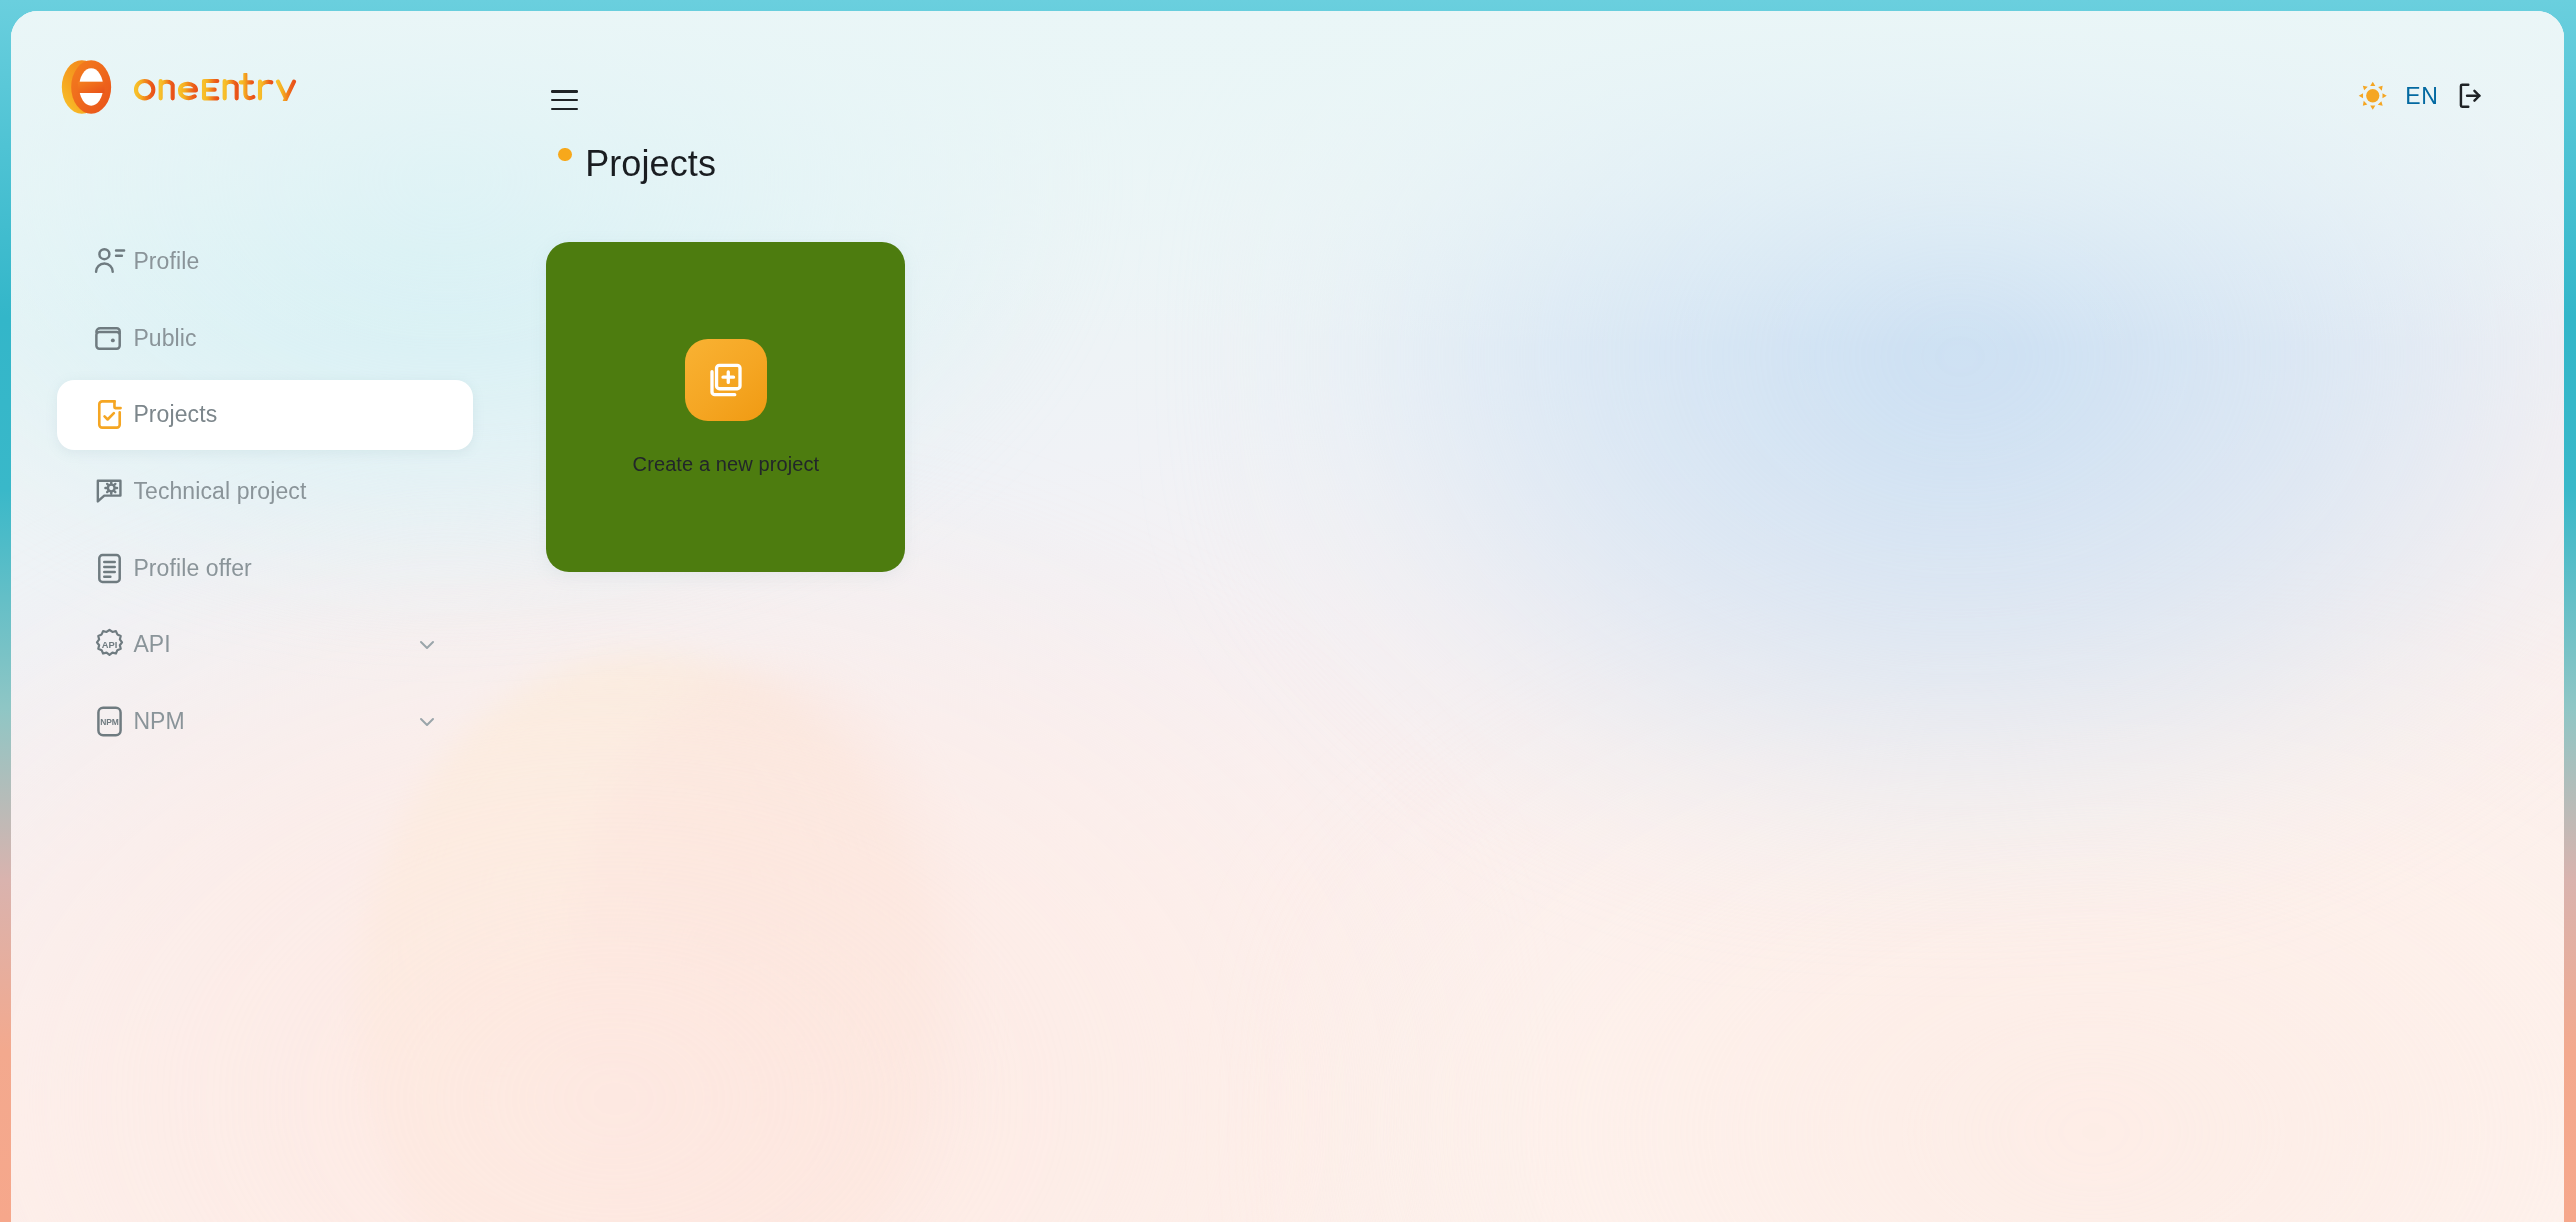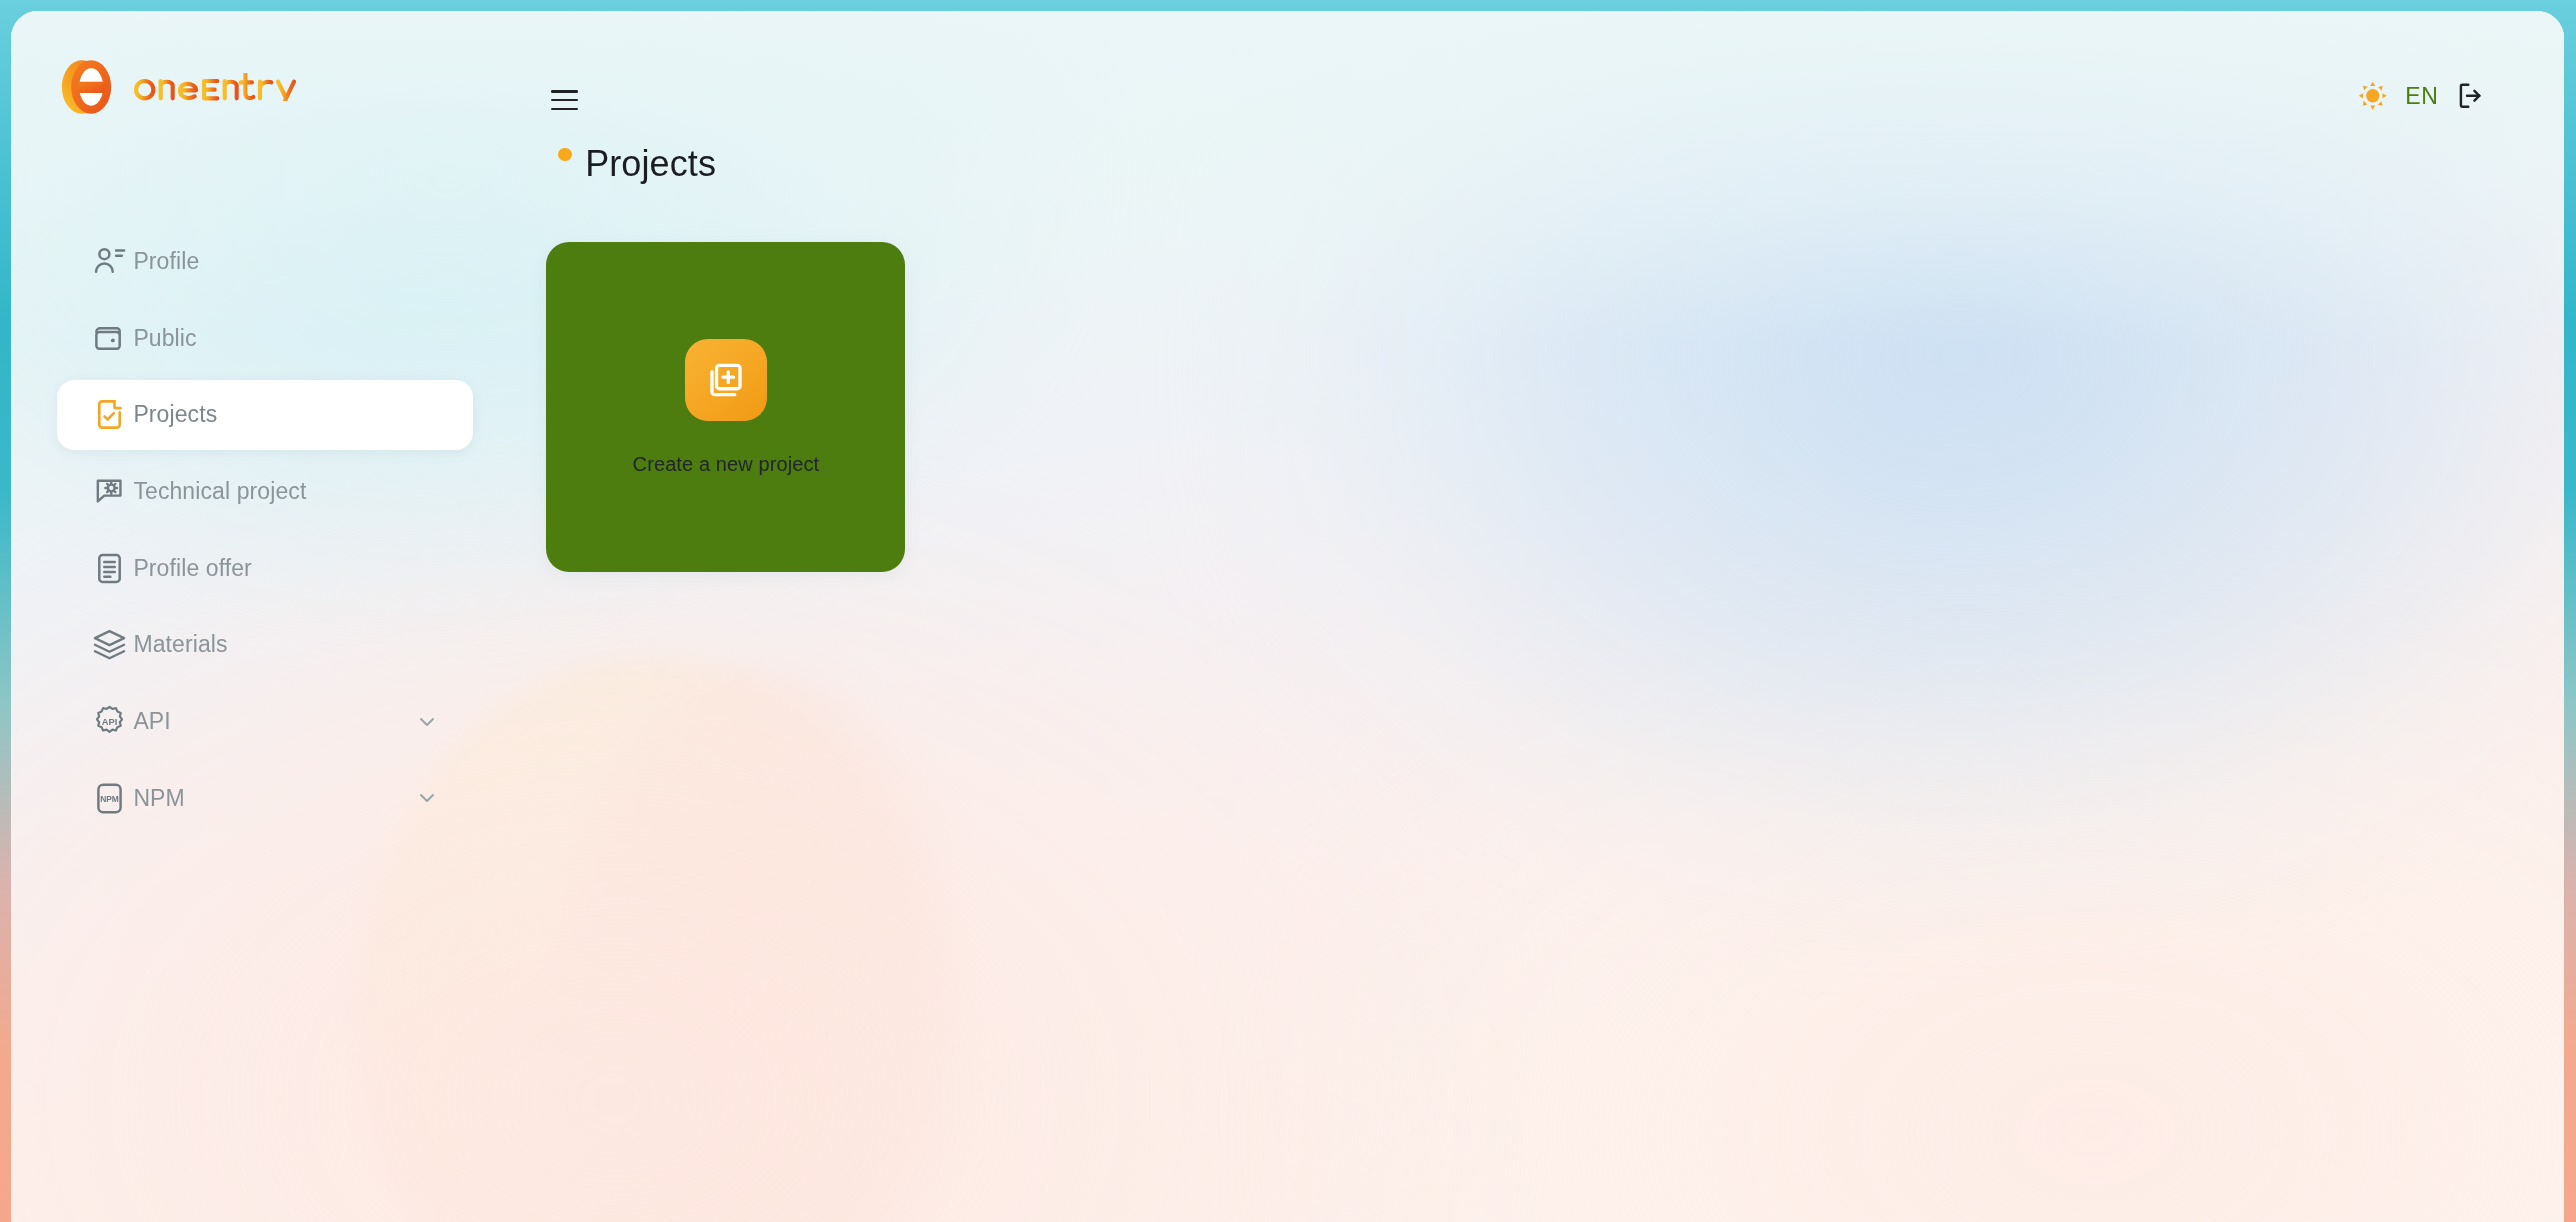--- a/index.html
+++ b/index.html
@@ -180,21 +180,21 @@
     right: 79px; top: 70px;
     display: flex;
     align-items: center;
     gap: 17.4px;
     z-index: 30;
   }
   #theme-toggle { width: 29.5px; height: 29.5px; cursor: pointer; display: block; }
   #lang-switch {
     font-size: 23px;
     letter-spacing: 0.7px;
-    color: #4d7c0f;
+    color: #0369a1;
     cursor: pointer;
     line-height: 1;
   }
   #logout-btn { width: 29.5px; height: 29.5px; cursor: pointer; display: block; }
 
   
   #page-title-wrap {
     position: absolute;
     left: 547px; top: 133px;
     display: flex;
@@ -443,30 +443,20 @@
       <div class="nav-item">
         <span class="nav-icon">
           <svg viewBox="0 0 24 24" fill="none" stroke="#6F7B80" stroke-width="1.7" stroke-linecap="round" stroke-linejoin="round">
             <rect x="5" y="2.8" width="14" height="18.4" rx="2.2"></rect>
             <path d="M8.4 7.6h7.2M8.4 11h7.2M8.4 14.4h7.2M8.4 17.6h4.2"></path>
           </svg>
         </span>
         <span class="nav-label">Profile offer</span>
       </div>
 
-      <div class="nav-item">
-        <span class="nav-icon">
-          <svg viewBox="0 0 24 24" fill="none" stroke="#6F7B80" stroke-width="1.6" stroke-linecap="round" stroke-linejoin="round">
-            <path d="M12 2.8L22 7.6 12 12.4 2 7.6z"></path>
-            <path d="M2 12.2l10 4.8 10-4.8"></path>
-            <path d="M2 16.6l10 4.8 10-4.8"></path>
-          </svg>
-        </span>
-        <span class="nav-label">Materials</span>
-      </div>
 
       <div class="nav-item">
         <span class="nav-icon">
           <svg viewBox="0 0 24 24">
             <path d="M12 1.9l2 1.5 2.4-0.6 1 2.3 2.3 1-0.6 2.4 1.5 2-1.5 2 0.6 2.4-2.3 1-1 2.3-2.4-0.6-2 1.5
                      -2-1.5-2.4 0.6-1-2.3-2.3-1 0.6-2.4-1.5-2 1.5-2-0.6-2.4 2.3-1 1-2.3 2.4 0.6z" fill="none" stroke="#6F7B80" stroke-width="1.5" stroke-linejoin="round"></path>
             <text x="12" y="14.4" font-size="6.4" font-family="Liberation Sans, sans-serif" font-weight="bold" fill="#6F7B80" text-anchor="middle">API</text>
           </svg>
         </span>
         <span class="nav-label">API</span>

